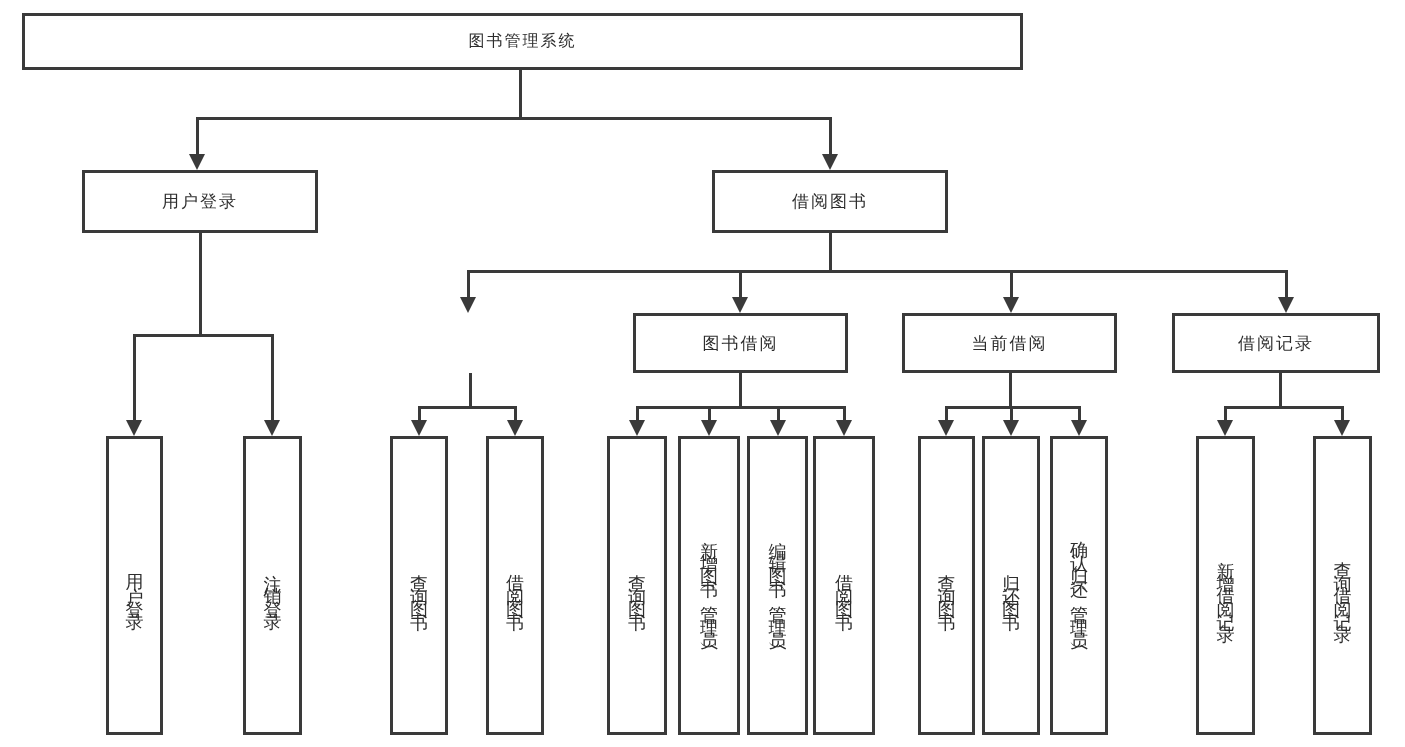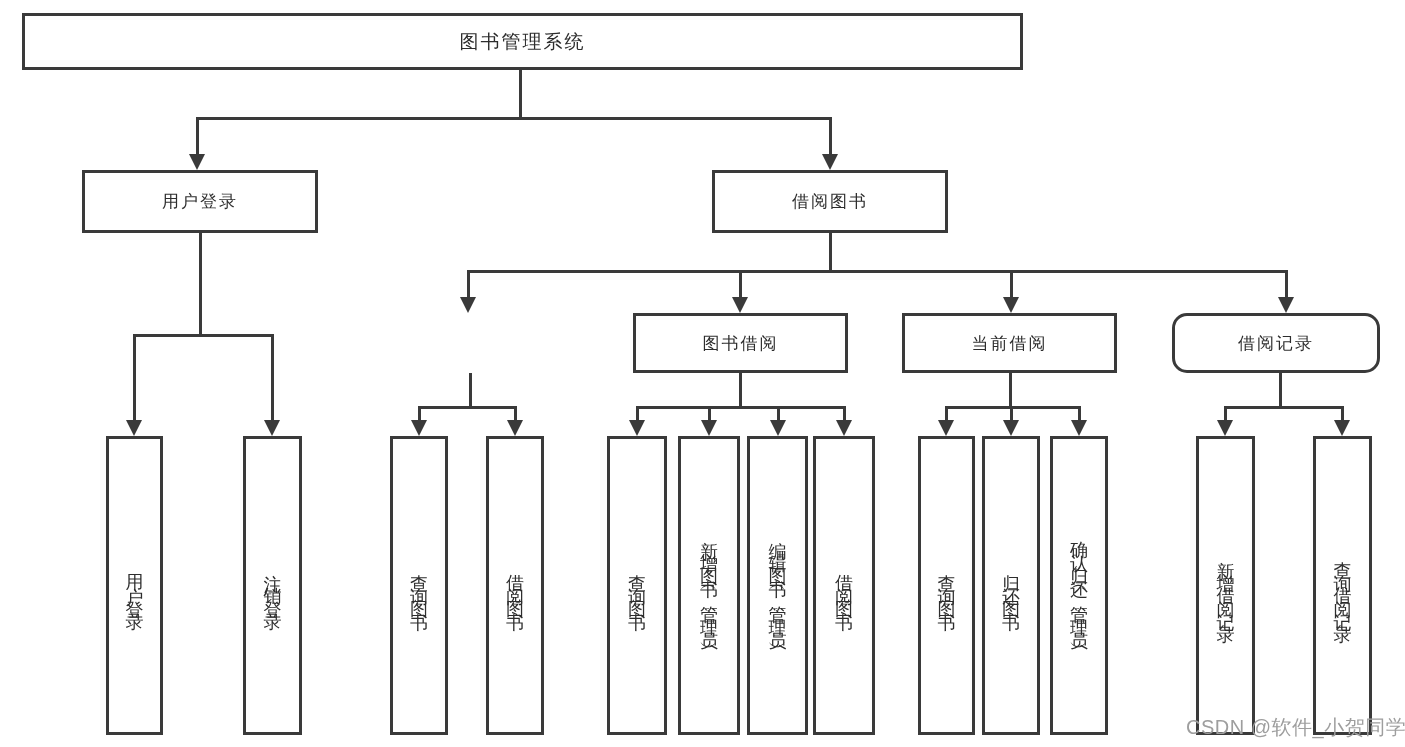--- a/index.html
+++ b/index.html
@@ -21,21 +21,21 @@
     display: flex;
     align-items: center;
     justify-content: center;
     color: #2d2d2d;
     font-size: 17px;
     letter-spacing: 2px;
     white-space: nowrap;
     z-index: 2;
   }
 
-  .node.root { font-size: 19px; }
+  .node.root { font-size: 16px; }
 
   .node.leaf {
     writing-mode: vertical-rl;
     text-orientation: mixed;
     font-size: 18px;
     letter-spacing: 13px;
     line-height: 1;
     white-space: normal;
   }
 
@@ -71,41 +71,40 @@
 
 <div class="canvas">
 
   <div class="node root" style="left:22px; top:13px; width:1001px; height:57px;">图书管理系统</div>
 
   <div class="node" style="left:82px; top:170px; width:236px; height:63px;">用户登录</div>
   <div class="node" style="left:712px; top:170px; width:236px; height:63px;">借阅图书</div>
 
   <div class="node" style="left:902px; top:313px; width:215px; height:60px;">当前借阅</div>
   <div class="node" style="left:633px; top:313px; width:215px; height:60px;">图书借阅</div>
-  <div class="node" style="left:1172px; top:313px; width:208px; height:60px;border-radius:15px;">借阅记录</div>
+  <div class="node" style="left:1172px; top:313px; width:208px; height:60px;">借阅记录</div>
 
   <div class="node leaf" style="left:106px; top:436px; width:57px; height:299px;">用户登录</div>
   <div class="node leaf" style="left:243px; top:436px; width:59px; height:299px;">注销登录</div>
 
   <div class="node leaf" style="left:390px; top:436px; width:58px; height:299px;">查询图书</div>
   <div class="node leaf" style="left:486px; top:436px; width:58px; height:299px;">借阅图书</div>
 
   <div class="node leaf" style="left:607px; top:436px; width:60px; height:299px;">查询图书</div>
   <div class="node leaf" style="left:678px; top:436px; width:62px; height:299px;">新增图书（管理员）</div>
   <div class="node leaf" style="left:747px; top:436px; width:61px; height:299px;">编辑图书（管理员）</div>
   <div class="node leaf" style="left:813px; top:436px; width:62px; height:299px;">借阅图书</div>
 
   <div class="node leaf" style="left:918px; top:436px; width:57px; height:299px;">查询图书</div>
   <div class="node leaf" style="left:982px; top:436px; width:58px; height:299px;">归还图书</div>
   <div class="node leaf" style="left:1050px; top:436px; width:58px; height:299px;">确认归还（管理员）</div>
 
   <div class="node leaf" style="left:1196px; top:436px; width:59px; height:299px;">新增借阅记录</div>
   <div class="node leaf" style="left:1313px; top:436px; width:59px; height:299px;">查询借阅记录</div>
 
-  <div class="watermark">CSDN @软件_小贺同学</div>
 
 <div class="vline" style="left: 518.5px; top: 70px; width: 3px; height: 48px;"></div>
     <div class="vline" style="left: 198.5px; top: 233px; width: 3px; height: 102px;"></div>
     <div class="vline" style="left: 828.5px; top: 232px; width: 3px; height: 39px;"></div>
     <div class="vline" style="left: 468.5px; top: 373px; width: 3px; height: 34px;"></div>
     <div class="vline" style="left: 738.5px; top: 373px; width: 3px; height: 34px;"></div>
     <div class="vline" style="left: 1008.5px; top: 373px; width: 3px; height: 34px;"></div>
     <div class="vline" style="left: 1278.5px; top: 373px; width: 3px; height: 34px;"></div>
     <div class="hline" style="left: 195.5px; top: 116.5px; width: 636px; height: 3px;"></div>
     <div class="hline" style="left: 132.5px; top: 333.5px; width: 141px; height: 3px;"></div>

